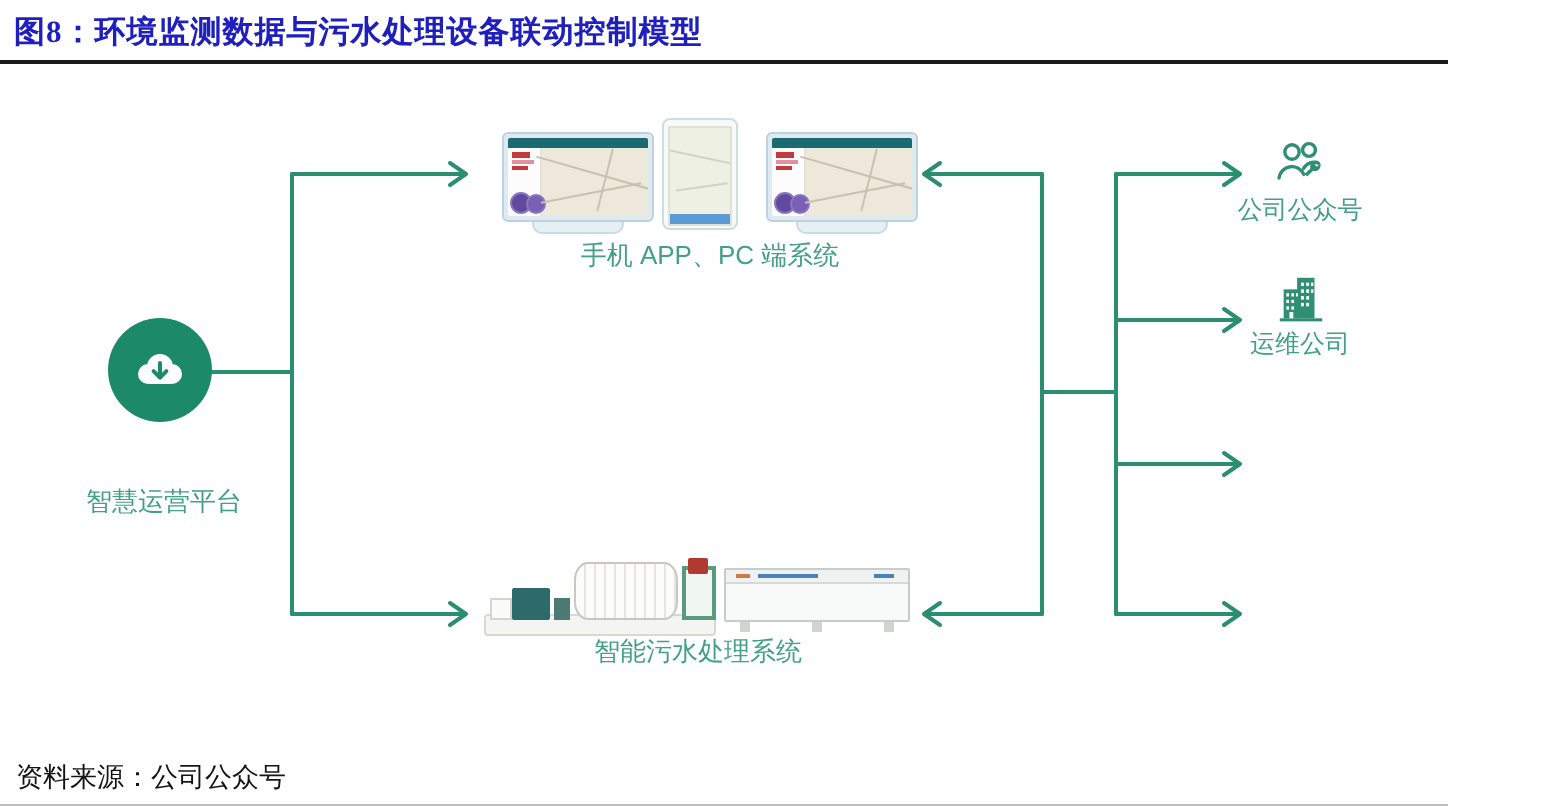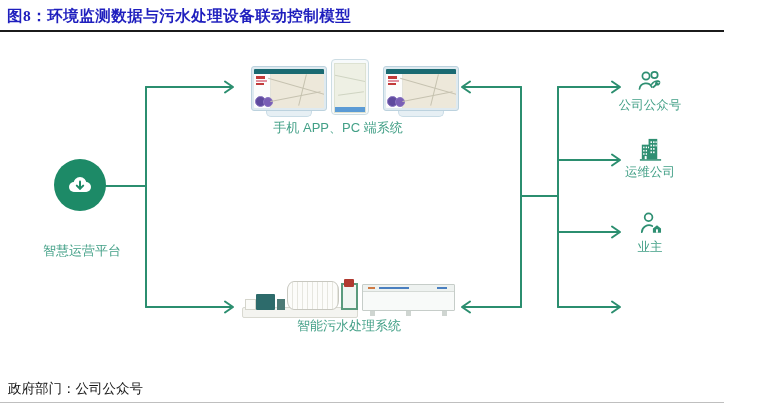--- a/index.html
+++ b/index.html
@@ -8,21 +8,21 @@
   .title{position:absolute;left:7px;top:6px;font-family:"Liberation Serif",serif;
          font-weight:bold;font-size:15.5px;color:#1f1fbe;letter-spacing:.5px;}
   .title-rule{position:absolute;left:0;top:30px;width:774px;height:2.4px;background:#1b1b1b;}
   .connectors{position:absolute;left:0;top:0;pointer-events:none;}
 
   
   .platform-circle{position:absolute;left:54px;top:159px;width:52px;height:52px;border-radius:50%;
                    background:#1d8a67;display:flex;align-items:center;justify-content:center;}
   .label{position:absolute;font-size:13px;color:#43a087;text-align:center;}
   .platform-label{left:30px;top:212px;width:104px;margin-top:30px;}
-  .top-label{left:238px;top:119px;width:200px;}
+  .top-label{left:255px;top:119px;width:200px;}
   .bottom-label{left:269px;top:317px;width:160px;}
 
   
   .monitor{position:absolute;width:76px;}
   .m-frame{height:45px;background:#dfeaf0;border:1px solid #bcd2de;border-radius:3px;padding:2px;box-sizing:border-box;}
   .m-screen{position:relative;height:100%;background:#ede8da;border-radius:1px;overflow:hidden;}
   .m-topbar{position:absolute;top:0;left:0;right:0;height:5px;background:#1a6a72;}
   .m-side{position:absolute;left:0;top:5px;bottom:0;width:16px;background:#fcfcfc;border-right:1px solid #e3e3da;}
   .m-side i{display:block;}
   .bar1{margin:2px 2px 1px;width:9px;height:3px;background:#c23b3b;}
@@ -239,29 +239,18 @@
         <rect x="6.4" y="14.4" width="1.4" height="1.7"></rect>
           <rect x="9" y="14.4" width="1.4" height="1.7"></rect>
         <rect x="6.4" y="17.8" width="1.4" height="1.7"></rect>
           <rect x="9" y="17.8" width="1.4" height="1.7"></rect>
         <rect x="8" y="20.8" width="2" height="3.2"></rect>
       </g>
     </svg>
     <span class="s-label">运维公司</span>
   </div>
 
-  <div class="stakeholder st3">
-    <svg width="29" height="28" viewBox="0 0 30 29">
-      <g stroke="#2e8f72" stroke-width="1.8" fill="none" stroke-linecap="round">
-        <circle cx="13" cy="7.5" r="4"></circle>
-        <path d="M6 23 a7.5 7.5 0 0 1 10.8 -6.4"></path>
-      </g>
-      <path d="M17.5 23.5 v-4.4 l4.2 -3.4 4.2 3.4 V23.5 z" fill="#2e8f72"></path>
-      <rect x="20.7" y="20" width="2" height="3.5" fill="#ffffff"></rect>
-    </svg>
-    <span class="s-label">业主</span>
-  </div>
-
-
-  <div class="footer">政府部门：公司公众号</div>
+
+
+  <div class="footer">资料来源：公司公众号</div>
   <div class="bottom-rule"></div>
 
 </div>
 
 </body></html>

